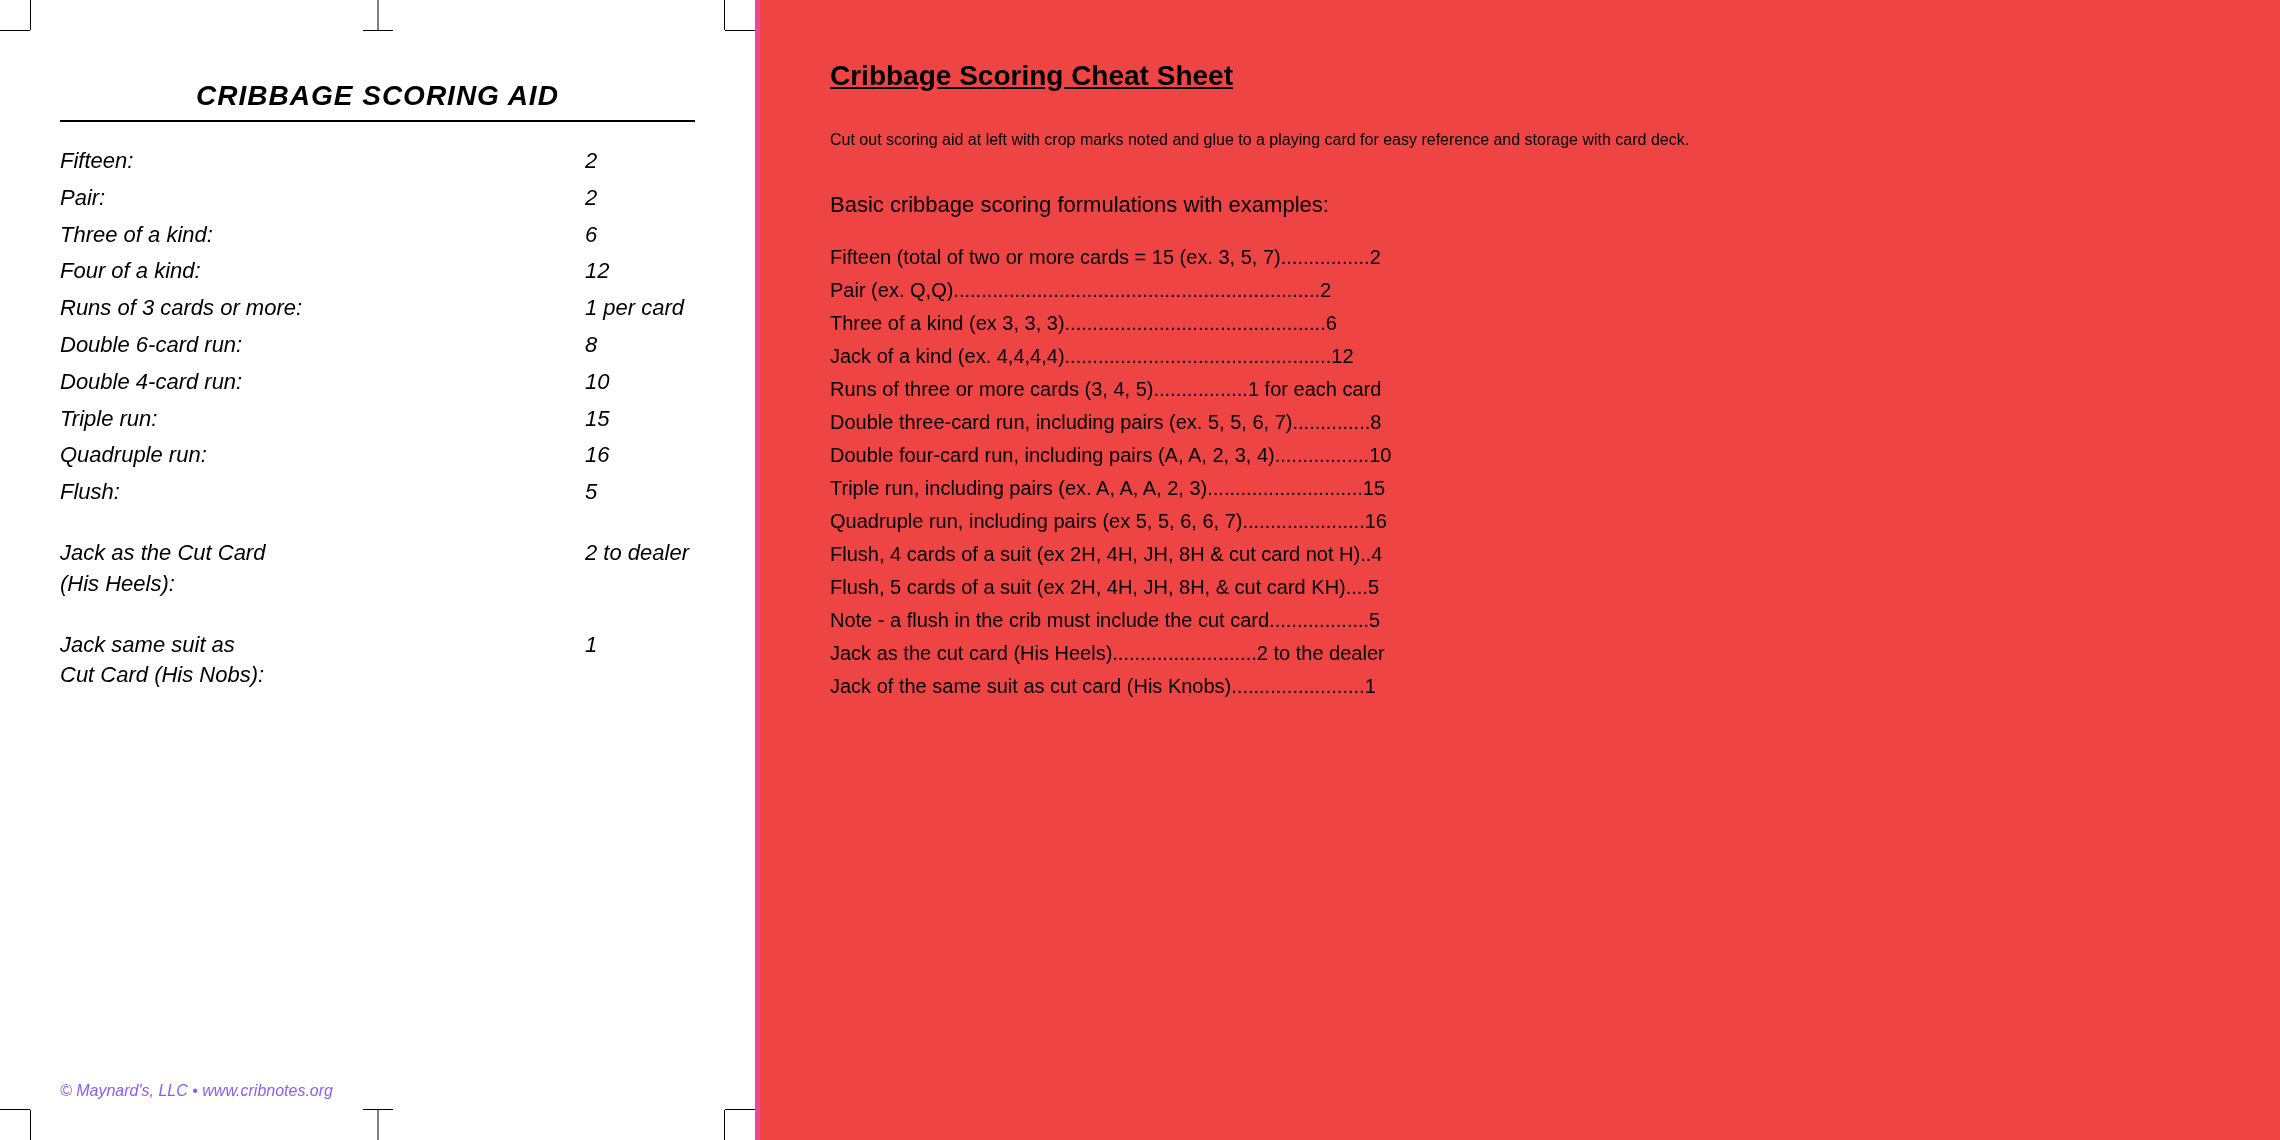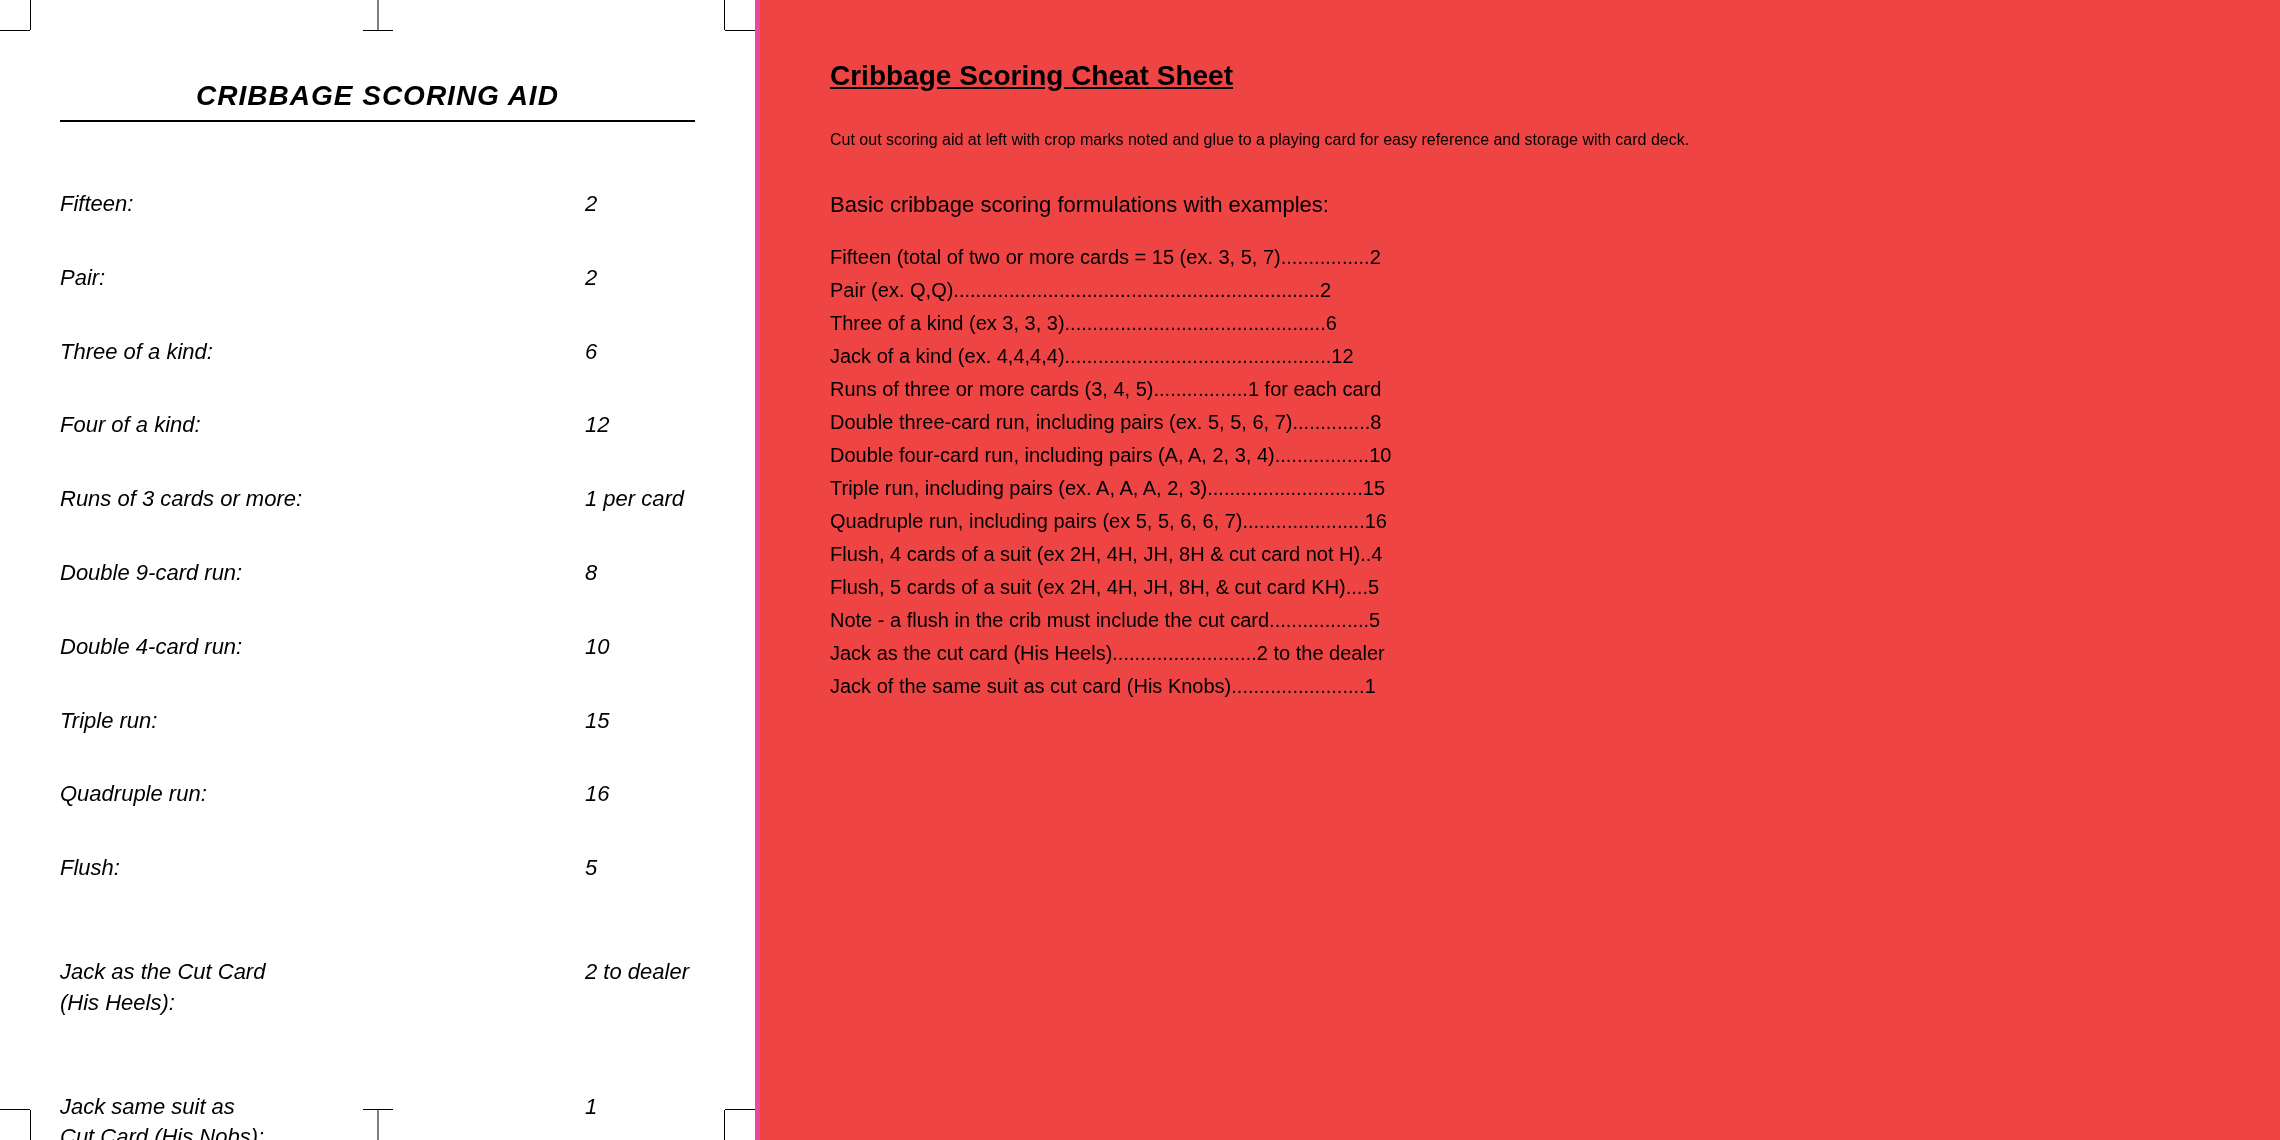--- a/index.html
+++ b/index.html
@@ -86,21 +86,20 @@
       width: 100%;
     }
 
     .scoring-row {
       display: flex;
       justify-content: space-between;
       align-items: flex-start;
       margin-bottom: 6px;
       font-size: 22px;
       line-height: 1.4;
-      margin-top: 43px;
     }
 
     .scoring-label {
       flex: 1;
     }
 
     .scoring-value {
       min-width: 130px;
       text-align: left;
       padding-left: 20px;
@@ -189,21 +188,21 @@
         </div>
         <div class="scoring-row">
           <span class="scoring-label">Four of a kind:</span>
           <span class="scoring-value">12</span>
         </div>
         <div class="scoring-row">
           <span class="scoring-label">Runs of 3 cards or more:</span>
           <span class="scoring-value">1 per card</span>
         </div>
         <div class="scoring-row">
-          <span class="scoring-label">Double 9-card run:</span>
+          <span class="scoring-label">Double 6-card run:</span>
           <span class="scoring-value">8</span>
         </div>
         <div class="scoring-row">
           <span class="scoring-label">Double 4-card run:</span>
           <span class="scoring-value">10</span>
         </div>
         <div class="scoring-row">
           <span class="scoring-label">Triple run:</span>
           <span class="scoring-value">15</span>
         </div>

